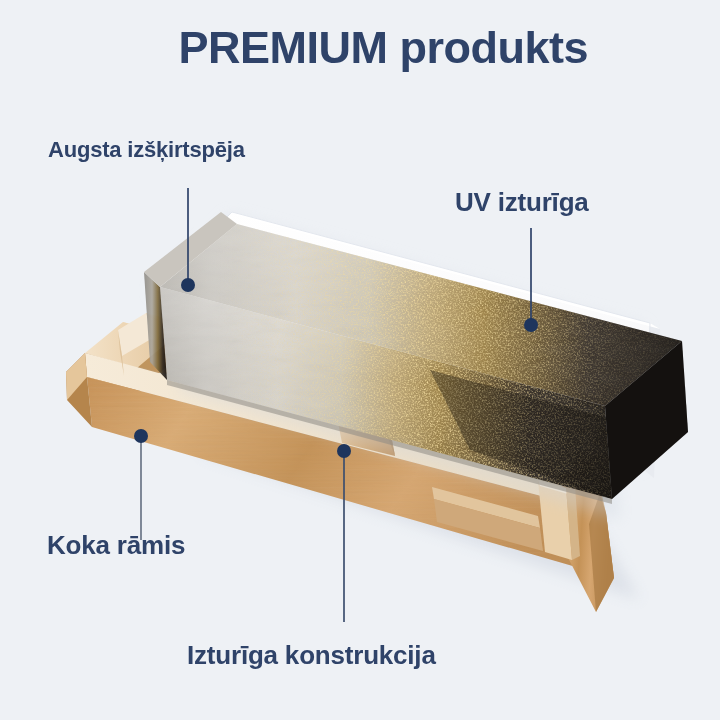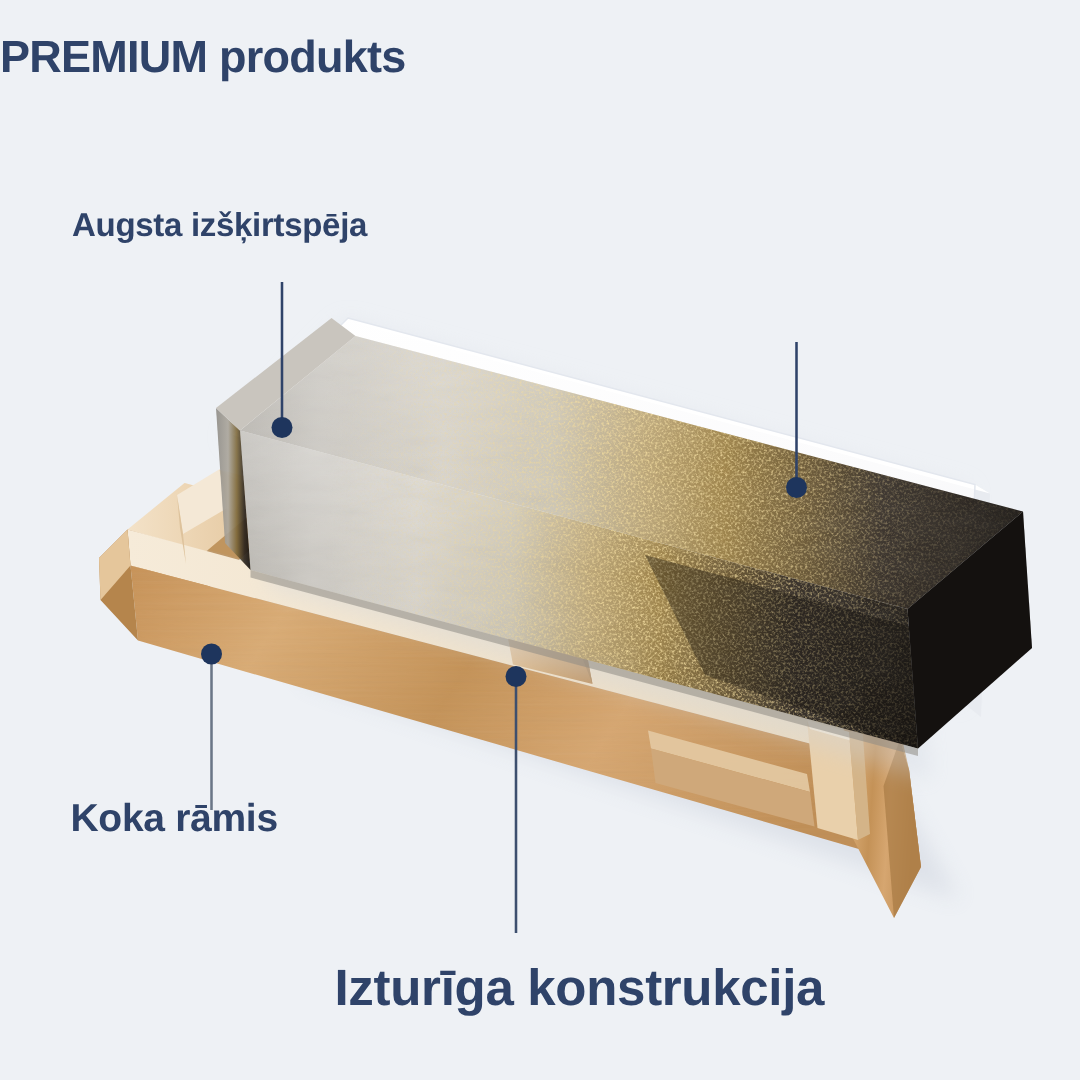--- a/index.html
+++ b/index.html
@@ -27,28 +27,28 @@
     color: #2f4369;
     font-family: "Liberation Sans", sans-serif;
     font-weight: bold;
     white-space: nowrap;
     letter-spacing: -0.2px;
   }
   #title {
     left: 0;
     top: 22px;
     width: 588px;
-    text-align: left;
-    font-size: 30px;
+    text-align: right;
+    font-size: 45px;
     letter-spacing: -0.5px;
   }
   #label-resolution { left: 48px;  top: 137px; font-size: 22px; }
   #label-uv         { left: 455px; top: 187px; font-size: 26px; }
   #label-frame      { left: 47px;  top: 530px; font-size: 26px; }
-  #label-structure  { left: 187px; top: 640px; font-size: 34px; margin-left: 36px; }
+  #label-structure  { left: 187px; top: 640px; font-size: 26px; }
 </style>
 </head>
 <body>
 
 <div id="page">
 
   <svg id="illustration" viewBox="0 0 720 720">
     <defs>
 
       <linearGradient id="printGrad" x1="0" y1="0" x2="1" y2="0">
@@ -251,18 +251,19 @@
 
       <line x1="344" y1="451" x2="344" y2="622" stroke="#3d4f6e" stroke-width="1.7"></line>
       <circle cx="344" cy="451" r="7" fill="#1e355d"></circle>
     </g>
   </svg>
 
   <div class="label" id="title">PREMIUM produkts</div>
 
   <div class="label" id="label-resolution">Augsta izšķirtspēja</div>
 
+  <div class="label" id="label-uv">UV izturīga</div>
 
   <div class="label" id="label-frame">Koka rāmis</div>
 
   <div class="label" id="label-structure">Izturīga konstrukcija</div>
 
 </div>
 
 </body></html>

